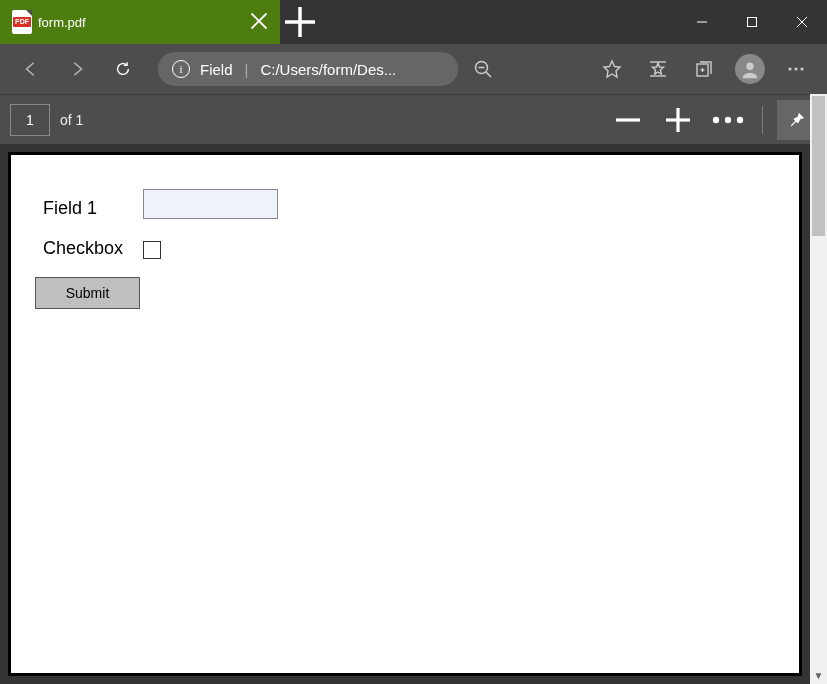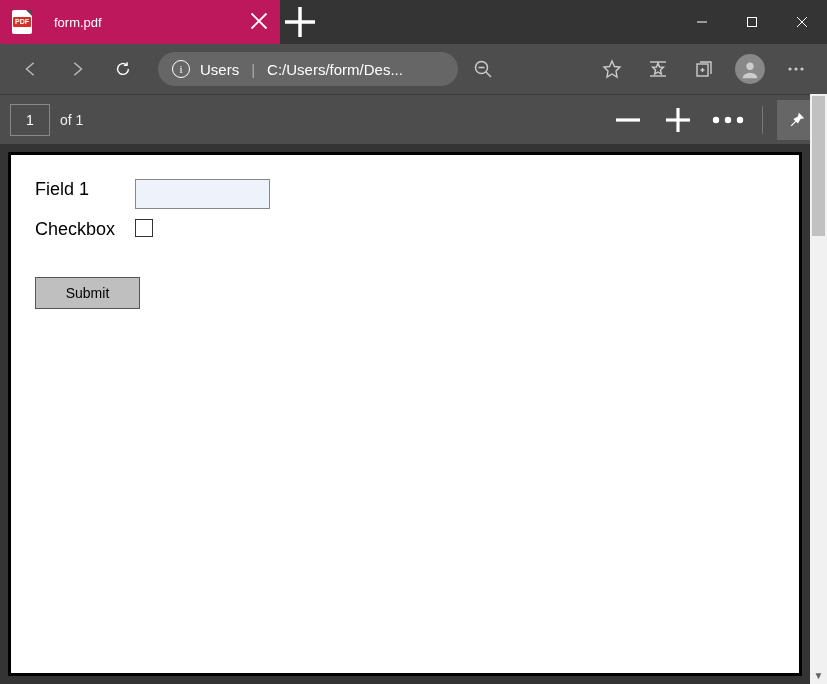--- a/index.html
+++ b/index.html
@@ -18,24 +18,24 @@
     
     .titlebar {
       height: 44px;
       background: #343434;
       display: flex;
       align-items: stretch;
     }
     .tab {
       display: flex;
       align-items: center;
-      background: #be185d;
+      background: #4d7c0f;
       padding: 12px 12px;
       width: 280px;
-      gap: 22px;
+      gap: 6px;
       position: relative;
     }
     .tab .favicon {
       width: 20px;
       height: 24px;
       background: #fff;
       border-radius: 2px;
       position: relative;
       display:flex;align-items:center;justify-content:center;
     }
@@ -187,21 +187,21 @@
     }
     .page {
       width:100%;height:100%;
       background:#fff;
       border:3px solid #000;
       padding:24px;
       font-family: "Times New Roman", serif;
       font-size:18px;
     }
     .form-row{
-      display:flex;align-items:flex-start;height:40px;
+      display:flex;align-items:flex-end;height:40px;margin-left:8px;
     }
     .form-label{width:100px;}
     .field-input{
       width:135px;height:30px;
       background:#eef3fb;
       border:1px solid #888;
     }
     .checkbox-box{
       width:18px;height:18px;border:1.5px solid #333;background:#fff;
     }
@@ -286,21 +286,21 @@
       </svg>
   </div>
   <div class="nav-btn enabled">
     <svg viewBox="0 0 20 20" fill="none" stroke="currentColor" stroke-width="1.6">
         <path d="M16 10a6 6 0 1 1 -2 -4.5"></path>
         <path d="M14.5 2.5 L14.5 6 L11 6"></path>
       </svg>
   </div>
   <div class="addr-box">
     <span class="info-icon">i</span>
-    <span>Users</span>
+    <span>Field</span>
     <span class="addr-sep">|</span>
     <span>C:/Users/form/Des...</span>
   </div>
   <div class="tool-btn">
     <svg viewBox="0 0 20 20" fill="none" stroke="currentColor" stroke-width="1.5">
         <circle cx="8.5" cy="8.5" r="6"></circle>
         <line x1="13" y1="13" x2="18" y2="18"></line>
         <line x1="5.5" y1="8.5" x2="11.5" y2="8.5"></line>
       </svg>
   </div>

